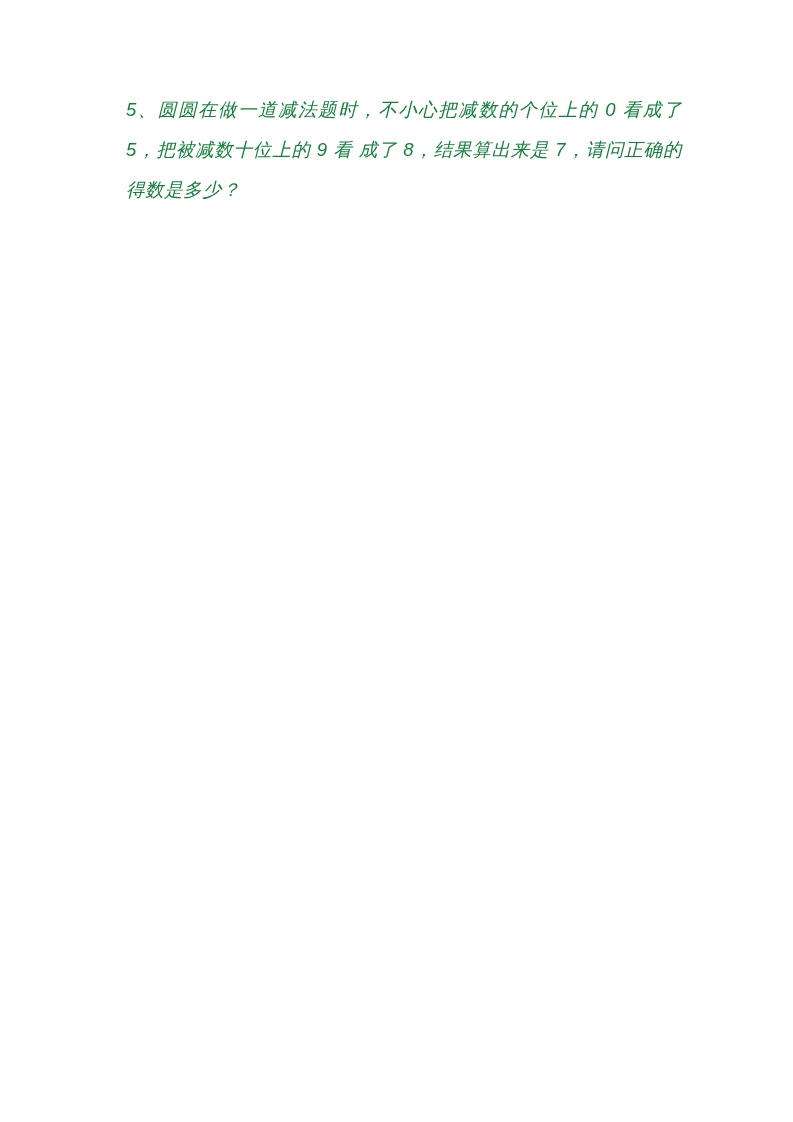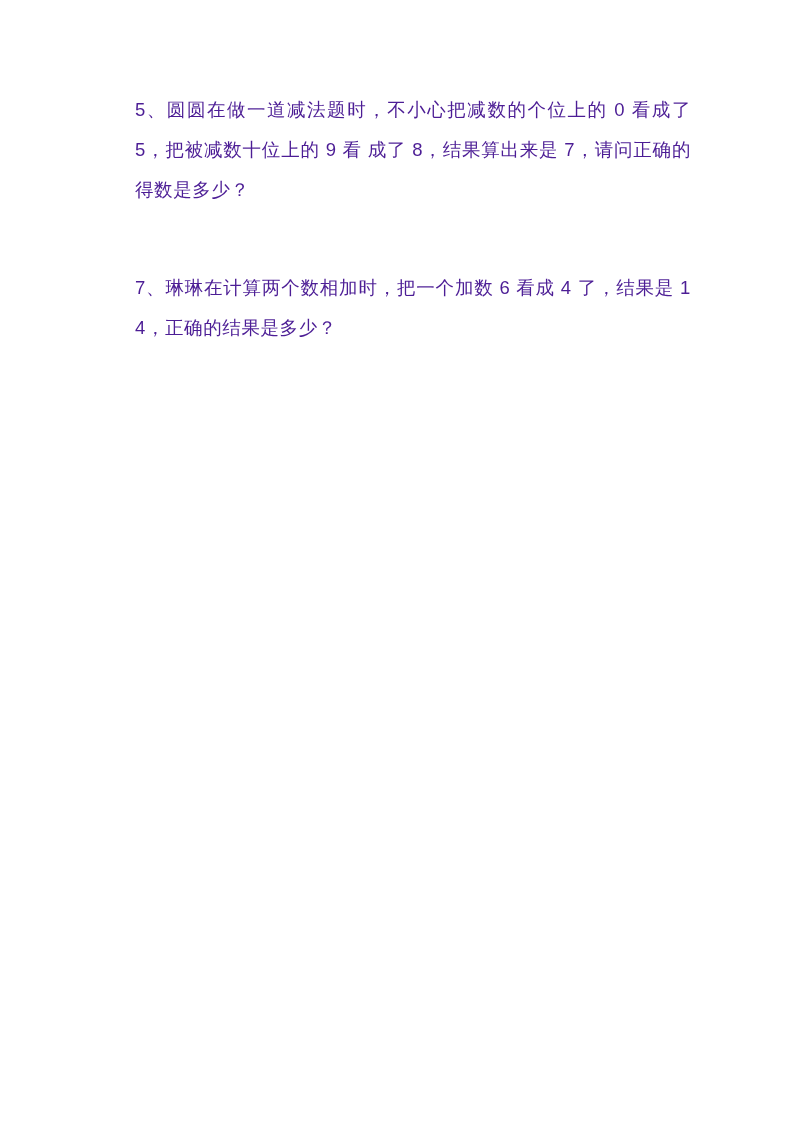--- a/index.html
+++ b/index.html
@@ -28,35 +28,35 @@
     left: 118px;
     top: 90px;
     width: 560px;
   }
   .problem {
     font-size: 18.5px;
     line-height: 40px;
     letter-spacing: 0.6px;
     text-align: justify;
     text-justify: inter-character;
-    margin: 0 0 58px 17px;
-    color: #4c1d95;
+    margin: 0 0 58px 8px;
+    color: #15803d;
     white-space: pre-wrap;
     word-break: break-all;
+    font-style: italic;
   }
   .problem:last-child {
     margin-bottom: 0;
   }
   .p1 { width: 556px; }
   .p2 { width: 556px; margin-bottom: 64px; }
   .p3 { width: 556px; margin-bottom: 66px; }
   .p4 { width: 548px; margin-left: 6px; margin-bottom: 66px; }
   .p5 { width: 556px; }
 </style>
 </head>
 <body>
 
 <div class="page">
   <div class="content">
     <p class="problem p1">5、圆圆在做一道减法题时，不小心把减数的个位上的 0 看成了 5，把被减数十位上的 9 看 成了 8，结果算出来是 7，请问正确的得数是多少？</p>
-    <p class="problem p3">7、琳琳在计算两个数相加时，把一个加数 6 看成 4 了，结果是 14，正确的结果是多少？</p>
   </div>
 </div>
 
 </body></html>

